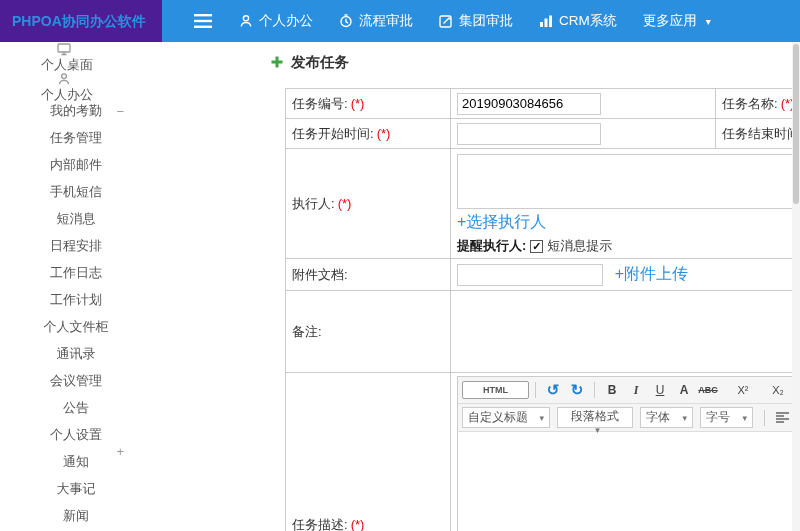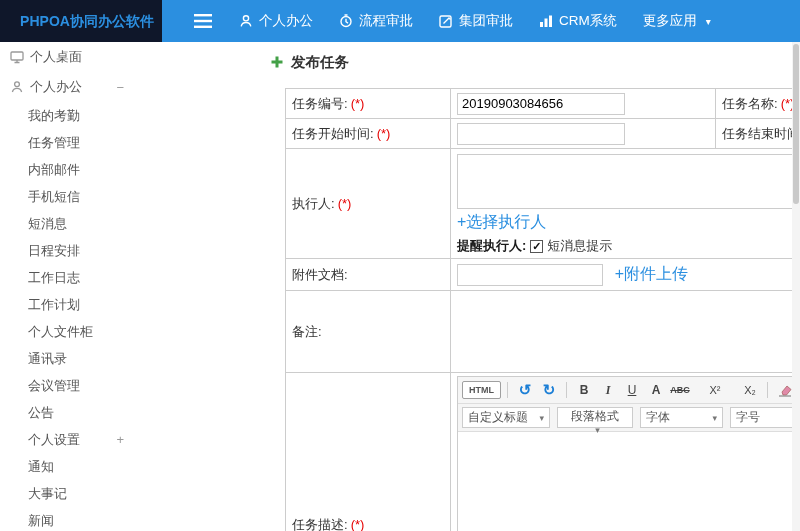--- a/index.html
+++ b/index.html
@@ -3,86 +3,86 @@
 <meta charset="utf-8">
 <style>
   * { margin:0; padding:0; box-sizing:border-box; }
   html,body { background:#fff; }
   body { font-family:"Liberation Sans", sans-serif; }
   .screen { position:relative; width:800px; height:531px; overflow:hidden; background:#fff; }
 
   
   .topbar { position:absolute; top:0; left:0; right:0; height:42px;
             background:var(--topbar-bg,#2b8fe0); display:flex; align-items:center; }
-  .logo { width:162px; height:42px; background:#0f172a; color:var(--topbar-bg,#2b8fe0);
+  .logo { width:162px; height:42px; background:#4c1d95; color:var(--topbar-bg,#2b8fe0);
           font-weight:bold; font-size:14px; line-height:42px; padding-left:12px;
-          white-space:nowrap; overflow:hidden;text-align:center; }
+          white-space:nowrap; overflow:hidden; }
   .hamburger { margin-left:32px; display:flex; align-items:center; cursor:pointer; }
   .topnav { display:flex; align-items:center; margin-left:14px; height:42px; }
   .navitem { display:flex; align-items:center; gap:6px; color:#fff; font-size:13.5px;
              padding:0 13px; height:42px; cursor:pointer; text-decoration:none; white-space:nowrap; }
   .nicon { display:flex; }
   .ncaret { font-size:10px; margin-left:3px; }
 
   
   .sidebar { position:absolute; top:42px; left:0; width:136px; bottom:0; background:#fff; overflow:hidden; }
   .side-item { display:flex; align-items:center; height:30px; padding:0 12px 0 10px;
-               font-size:13px; color:#555; cursor:pointer; white-space:nowrap; }
+               font-size:13px; color:#555; cursor:pointer; white-space:nowrap;flex-direction:column; }
   .side-item .sicon { width:20px; display:flex; flex:0 0 auto; }
   .side-item .toggle { margin-left:auto; color:#999; font-size:13px; }
   .side-item.sub { padding-left:28px; height:27px; }
 
   
   .main { position:absolute; top:42px; left:136px; right:0; bottom:0; background:#fff;
           padding:8px 0 0 134px; overflow:hidden; }
   .title-row { display:flex; align-items:center; gap:7px; height:24px; }
   .title-row h1 { font-size:14.5px; color:#333; font-weight:bold; }
   .addico { display:flex; }
 
   
   table.form { border-collapse:collapse; margin:14px 0 0 15px; table-layout:fixed;
                width:860px; font-size:13px; color:#333; }
   table.form td { border:1px solid #ccc; padding:3px 6px; vertical-align:middle; }
   td.lbl { white-space:nowrap;margin-left:35px; }
   .req { color:var(--required,#e60000); margin-left:3px; }
   .txt { height:22px; border:1px solid #ccc; font-size:13px; padding:0 4px;
          font-family:"Liberation Sans",sans-serif; background:#fff; }
-  .w140 { width:168px; } .w146 { width:146px; }
+  .w140 { width:144px; } .w146 { width:146px; }
   .exec-ta { width:340px; height:55px; border:1px solid #ccc; resize:none; display:block;
              margin-top:2px; font-family:"Liberation Sans",sans-serif; }
   .linkline { margin-top:3px; }
   .lnk { color:var(--link,#2b8fe0); font-size:16px; text-decoration:none; cursor:pointer; }
   .remindline { margin-top:4px; display:flex; align-items:center; gap:4px; }
   .remindline b { color:#1a1a1a; }
   .cbx { width:13px; height:13px; border:1px solid #555; background:#fff; display:inline-flex;
          align-items:center; justify-content:center; cursor:pointer; }
   .cbx .tick { font-size:11px; line-height:1; color:#111; font-weight:bold; }
   .remark-ta { width:99%; height:72px; border:none; resize:none; outline:none;
                font-family:"Liberation Sans",sans-serif; display:block; }
 
   
   .editor { border:1px solid #ccc; width:100%; background:#fff; }
   .tbar { display:flex; align-items:center; background:#f5f5f5; padding:3px 4px; gap:2px;
           border-bottom:1px solid #ddd; white-space:nowrap; }
   .tbtn { min-width:22px; height:20px; display:inline-flex; align-items:center; justify-content:center;
           font-size:12px; color:#444; cursor:pointer; border-radius:2px; }
   .tbtn.src { border:1px solid #9f9f9f; background:#fff; font-size:9px; font-weight:bold;
-              padding:0 6px; color:#555; height:18px; }
+              padding:0 20px; color:#555; height:18px; }
   .tbtn.blue { color:var(--undo-blue,#1c7fd6); font-size:15px; font-weight:bold; }
   .tbtn.b { font-weight:bold; }
   .tbtn.i { font-style:italic; font-family:"Liberation Serif",serif; font-weight:bold; }
   .tbtn.u { text-decoration:underline; }
   .tbtn.abc { text-decoration:line-through; font-size:9px; font-weight:bold; }
   .tbtn.script { font-size:11px;margin-left:11px; }
   .selcaret { font-size:9px; color:#777; margin-left:5px; }
   .tsep { width:1px; height:16px; background:#ccc; margin:0 4px; flex:0 0 auto; }
   .tsel { display:inline-flex; align-items:center; justify-content:space-between; background:#fff;
           border:1px solid #ccc; height:21px; font-size:12px; color:#555; padding:0 5px;
           margin-right:5px; cursor:pointer; }
-  .w88{width:88px;} .w76{width:76px;flex-direction:column;} .w60{width:83px;}
+  .w88{width:88px;} .w76{width:76px;flex-direction:column;} .w60{width:53px;}
   .edit-area { height:240px; background:#fff; cursor:text; }
 
   
   .vscroll { position:absolute; top:42px; right:0; width:8px; bottom:0; background:#f4f4f4; }
   .vthumb { position:absolute; top:2px; left:1px; width:6px; height:160px; background:#c9c9c9; border-radius:3px; }
 </style>
 </head>
 <body>
 
 <div class="screen">

